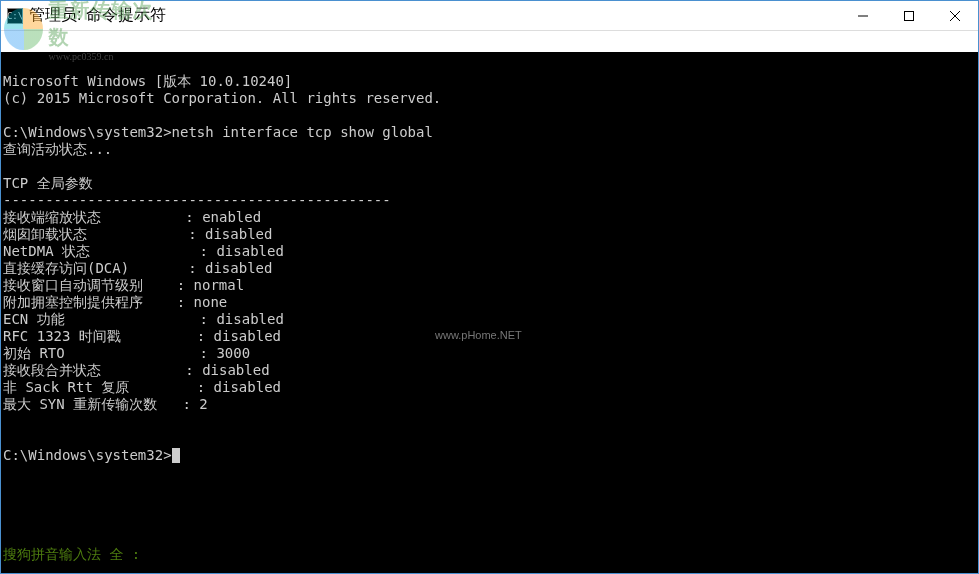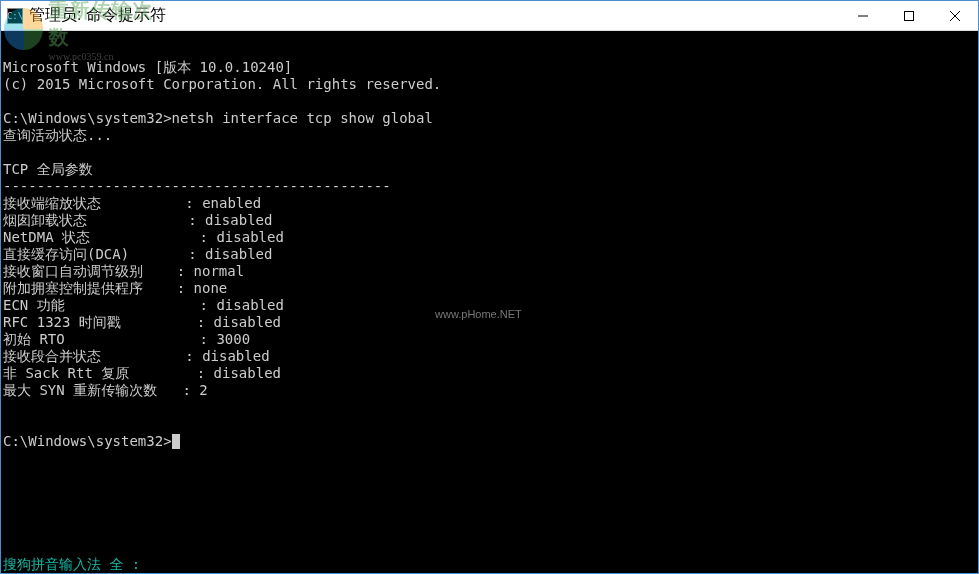--- a/index.html
+++ b/index.html
@@ -60,41 +60,42 @@
       justify-content: center;
       font-size: 12px;
       color: #000;
       cursor: pointer;
     }
     .win-btn svg { stroke: #000; fill: none; }
     .terminal {
       flex: 1;
       background: #000;
       color: #ccc;
-      padding: 11px 2px;
+      padding: 4px 2px;
       font-family: "NSimSun", "SimSun", "Consolas", monospace;
       font-size: 14px;
       line-height: 17px;
       white-space: pre;
       overflow: hidden;
       position: relative;
+      margin-top: 21px;
     }
     .cursor {
       display: inline-block;
       width: 8px;
       height: 15px;
       background: #ccc;
       vertical-align: text-bottom;
       margin-left: 0px;
     }
     .ime-bar {
       position: absolute;
-      bottom: 0;
+      bottom: 10px;
       left: 2px;
-      color: #14b8a6;
+      color: #4d7c0f;
     }
     .watermark {
       position: absolute;
       top: 275px;
       left: 434px;
       color: #777;
       font-family: Arial, sans-serif;
       font-size: 11px;
       pointer-events: none;
     }

